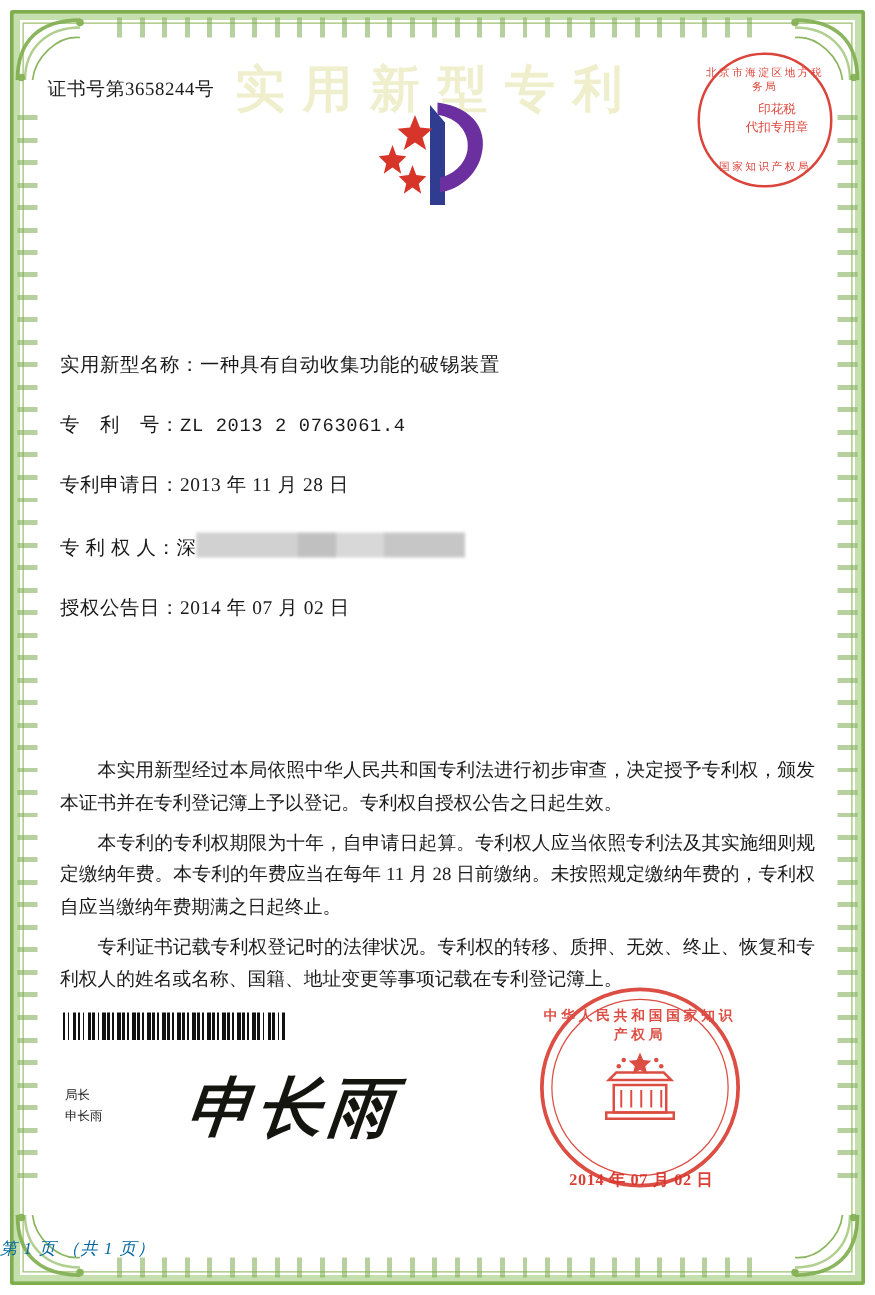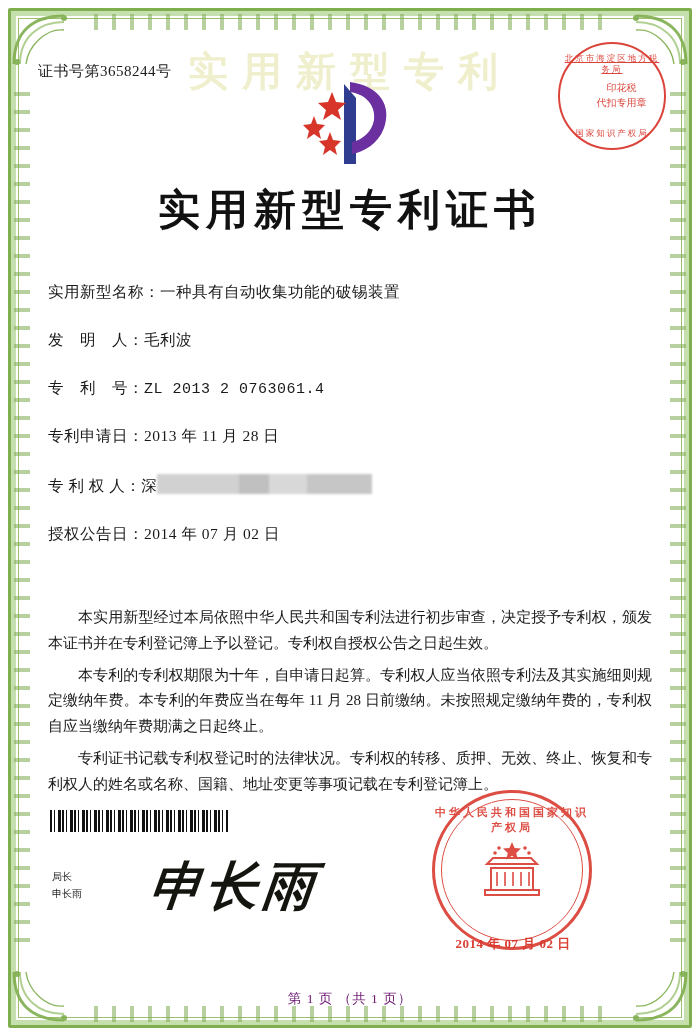--- a/index.html
+++ b/index.html
@@ -117,21 +117,21 @@
     box-sizing: border-box;
     text-align: center;
     font-size: 9px;
     line-height: 1.35;
     opacity: .92;
   }
   .seal-top .arc-top, .seal-top .arc-bottom {
     position: absolute; left: 0; right: 0;
     font-size: 8.5px; letter-spacing: 2px;
   }
-  .seal-top .arc-top { top: 9px; text-decoration: underline; }
+  .seal-top .arc-top { top: 9px; }
   .seal-top .arc-bottom { bottom: 9px; }
   .seal-top .mid {
     position: absolute; left: 0; right: 0; top: 36px;
     font-size: 10px; line-height: 1.5; padding-left: 19px;
   }
 
   .title {
     position: absolute;
     left: 0; right: 0;
     top: 182px;
@@ -261,24 +261,24 @@
     letter-spacing: .5px;
     font-weight: bold;
     opacity: .95;
   }
 
   
   .footer {
     position: absolute;
     left: 0; right: 0;
     bottom: 28px;
-    text-align: center;
     font-size: 13.5px;
-    color: #701a75;
+    color: #0369a1;
     letter-spacing: 1px;
+    font-style: italic;
   }
 </style>
 </head>
 <body>
 
 <div class="page">
 
   <div class="border-band"></div>
   <div class="border-outer"></div>
   <div class="border-inner"></div>
@@ -340,28 +340,24 @@
 
   <div class="seal-top">
     <div class="arc-top">北京市海淀区地方税务局</div>
     <div class="mid">
       <div>印花税</div>
       <div>代扣专用章</div>
     </div>
     <div class="arc-bottom">国家知识产权局</div>
   </div>
 
-  <div class="title">实用新型专利证书</div>
 
   <div class="fields">
     <div class="field">
       <span class="label">实用新型名称：</span><span class="value">一种具有自动收集功能的破锡装置</span>
-    </div>
-    <div class="field">
-      <span class="label">发　明　人：</span><span class="value">毛利波</span>
     </div>
     <div class="field mono">
       <span class="label">专　利　号：</span><span class="value">ZL 2013 2 0763061.4</span>
     </div>
     <div class="field">
       <span class="label">专利申请日：</span><span class="value">2013 年 11 月 28 日</span>
     </div>
     <div class="field">
       <span class="label">专 利 权 人：</span><span class="redacted-lead">深</span><span class="redacted"></span>
     </div>

